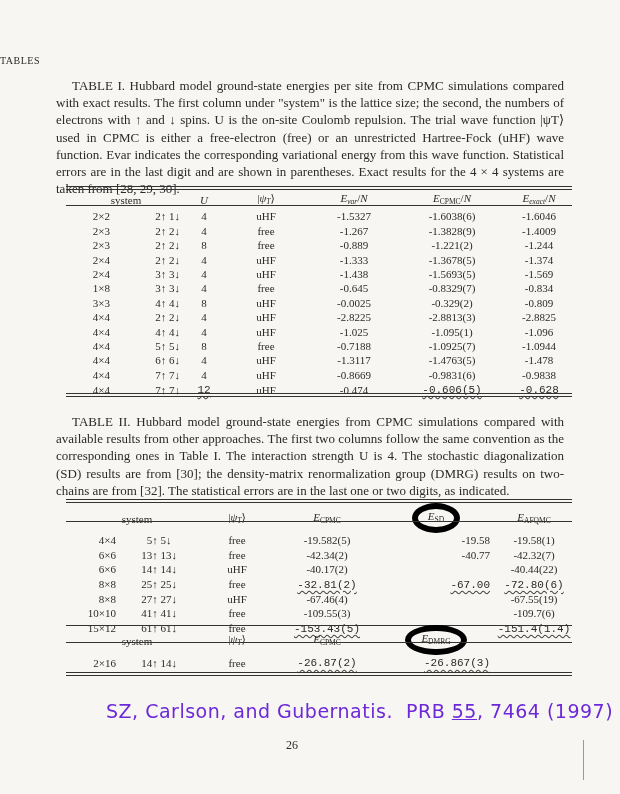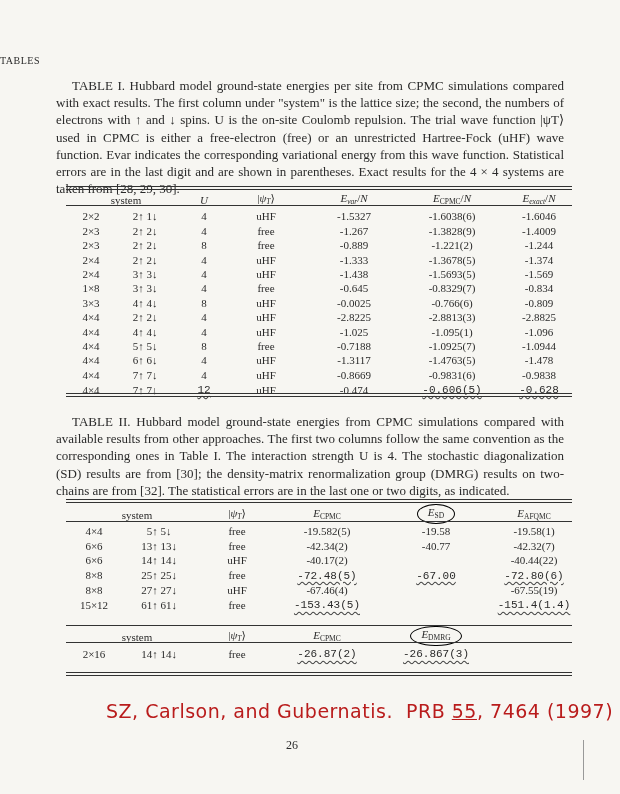--- a/index.html
+++ b/index.html
@@ -11,26 +11,26 @@
   .caption { position: absolute; left: 56px; width: 508px; font-size: 13px; line-height: 17.2px; text-align: justify; }
   .caption .indent { display: inline-block; width: 16px; }
   #cap1 { top: 77px; }
   #cap2 { top: 413px; }
   .tbl { position: absolute; left: 72px; width: 506px; border-collapse: collapse; font-size: 11px; }
   .tbl td, .tbl th { padding: 0; height: 14.4px; line-height: 14.4px; font-weight: normal; white-space: nowrap; }
   .rule-double { position: absolute; left: 66px; width: 506px; height: 4px; border-top: 1.4px solid #333; border-bottom: 1px solid #333; box-sizing: border-box; }
   .rule-single { position: absolute; left: 66px; width: 506px; height: 0; border-top: 1px solid #333; }
   #t1 { top: 182px; }
   .c { text-align: center; }
-  .l { text-align: center; }
+  .l { text-align: right; }
   i.m { font-style: italic; }
   sub { font-size: 7.5px; vertical-align: -2px; }
-  .hand { position: absolute; font-family: "DejaVu Sans", sans-serif; color: #b91c1c; }
+  .hand { position: absolute; font-family: "DejaVu Sans", sans-serif; color: #6d28d9; }
   .ul { text-decoration: underline; text-decoration-style: wavy; text-decoration-color: #444; text-underline-offset: 2px; font-family: Liberation Mono, monospace; }
-  .circle { display: inline-block; border: 1px solid #000000; border-radius: 50%; padding: 0 10px; margin-top: -2px; }
+  .circle { display: inline-block; border: 6px solid #000000; border-radius: 50%; padding: 0 10px; margin-top: -2px; }
   .footer-ref { top: 700px; left: 106px; font-size: 19px; letter-spacing: 0.5px; }
   .footer-ref .u55 { text-decoration: underline; }
   .page-num { position: absolute; top: 738px; left: 0; width: 584px; text-align: center; font-size: 12px; }
   .edge-line { position: absolute; left: 583px; top: 740px; width: 1px; height: 40px; background: #999; }
 </style>
 </head>
 <body>
 
 <div class="page-title">TABLES</div>
 
@@ -111,21 +111,21 @@
         <td class="c"><span>-0.645</span></td>
         <td class="c"><span>-0.8329(7)</span></td>
         <td class="c"><span>-0.834</span></td>
       </tr>
       <tr>
         <td class="l"><span>3×3</span></td>
         <td class="l"><span>4↑ 4↓</span></td>
         <td class="c"><span>8</span></td>
         <td class="c"><span>uHF</span></td>
         <td class="c"><span>-0.0025</span></td>
-        <td class="c"><span>-0.766(6)</span></td>
+        <td class="c"><span>-0.329(2)</span></td>
         <td class="c"><span>-0.809</span></td>
       </tr>
       <tr>
         <td class="l"><span>4×4</span></td>
         <td class="l"><span>2↑ 2↓</span></td>
         <td class="c"><span>4</span></td>
         <td class="c"><span>uHF</span></td>
         <td class="c"><span>-2.8225</span></td>
         <td class="c"><span>-2.8813(3)</span></td>
         <td class="c"><span>-2.8825</span></td>
@@ -221,31 +221,39 @@
         <td class="c"><span>14↑ 14↓</span></td>
         <td class="c"><span>uHF</span></td>
         <td class="c"><span>-40.17(2)</span></td>
         <td class="l"><span></span></td>
         <td class="c"><span>-40.44(22)</span></td>
       </tr>
       <tr>
         <td class="l"><span>8×8</span></td>
         <td class="c"><span>25↑ 25↓</span></td>
         <td class="c"><span>free</span></td>
-        <td class="c"><span class="ul">-72.48(5)</span></td>
+        <td class="c"><span class="ul">-32.81(2)</span></td>
         <td class="l"><span class="ul">-67.00</span></td>
         <td class="c"><span class="ul">-72.80(6)</span></td>
       </tr>
       <tr>
         <td class="l"><span>8×8</span></td>
         <td class="c"><span>27↑ 27↓</span></td>
         <td class="c"><span>uHF</span></td>
         <td class="c"><span>-67.46(4)</span></td>
         <td class="l"><span></span></td>
         <td class="c"><span>-67.55(19)</span></td>
+      </tr>
+      <tr>
+        <td class="l"><span>10×10</span></td>
+        <td class="c"><span>41↑ 41↓</span></td>
+        <td class="c"><span>free</span></td>
+        <td class="c"><span>-109.55(3)</span></td>
+        <td class="l"><span></span></td>
+        <td class="c"><span>-109.7(6)</span></td>
       </tr>
       <tr>
         <td class="l"><span>15×12</span></td>
         <td class="c"><span>61↑ 61↓</span></td>
         <td class="c"><span>free</span></td>
         <td class="c"><span class="ul">-153.43(5)</span></td>
         <td class="l"><span></span></td>
         <td class="c"><span class="ul">-151.4(1.4)</span></td>
       </tr>
     </tbody>

